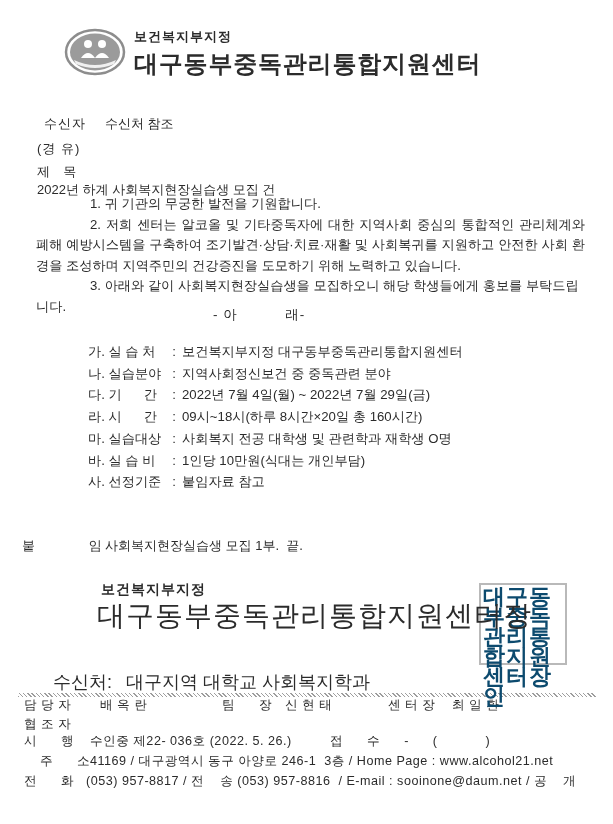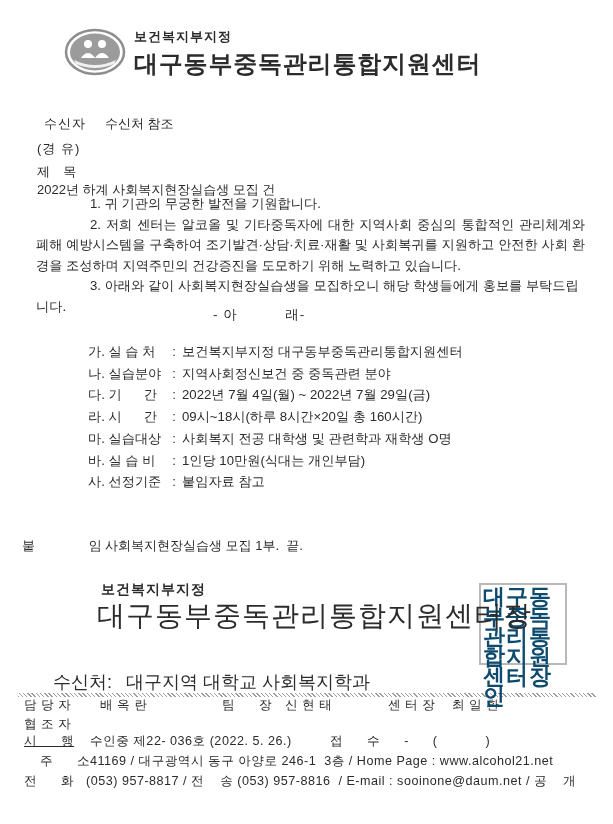--- a/index.html
+++ b/index.html
@@ -162,21 +162,21 @@
 
     <span class="fpos t" style="top:697px;left:24px;">담 당 자</span>
     <span class="fpos t" style="top:697px;left:100px;">배 옥 란</span>
     <span class="fpos t" style="top:697px;left:222px;">팀      장</span>
     <span class="fpos t" style="top:697px;left:285px;">신 현 태</span>
     <span class="fpos t" style="top:697px;left:388px;">센 터 장</span>
     <span class="fpos t" style="top:697px;left:452px;">최 일 환</span>
 
     <span class="fpos t" style="top:716px;left:24px;">협 조 자</span>
 
-    <span class="fpos t" style="top:733px;left:24px;text-decoration:underline;">시      행</span>
+    <span class="fpos t" style="top:733px;left:24px;">시      행</span>
     <span class="fpos t" style="top:733px;left:90px;">수인중 제22- 036호 (2022. 5. 26.)</span>
     <span class="fpos t" style="top:733px;left:330px;">접      수      -      (            )</span>
 
     <span class="fpos t" style="top:753px;left:40px;">주      소</span>
     <span class="fpos t" style="top:753px;left:90px;">41169 / 대구광역시 동구 아양로 246-1  3층 / Home Page : www.alcohol21.net</span>
 
     <span class="fpos t" style="top:773px;left:24px;">전      화</span>
     <span class="fpos t" style="top:773px;left:86px;">(053) 957-8817 / 전    송 (053) 957-8816  / E-mail : sooinone@daum.net / 공    개</span>
   </div>
 

